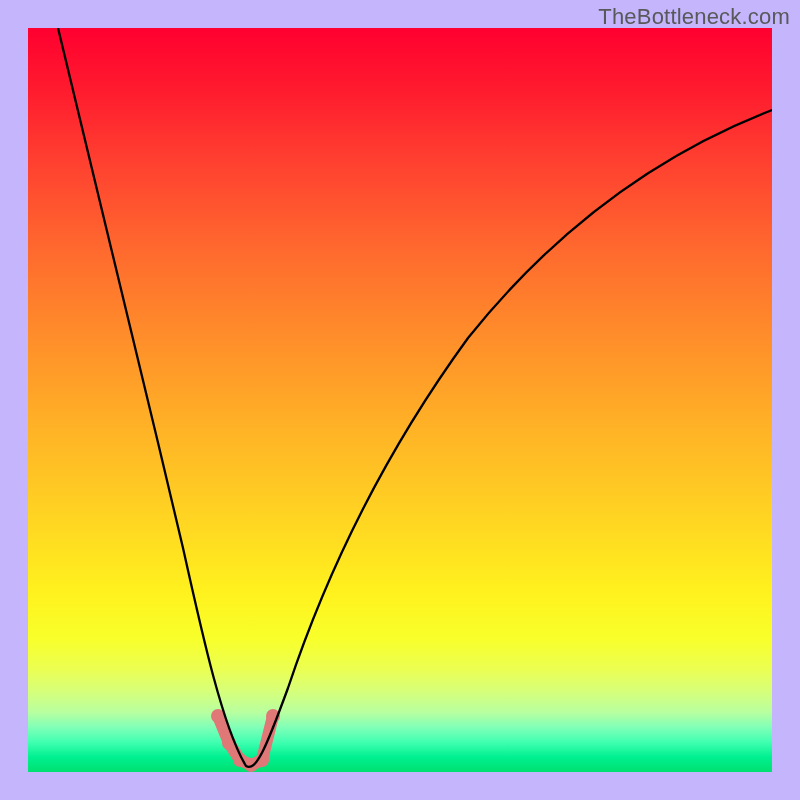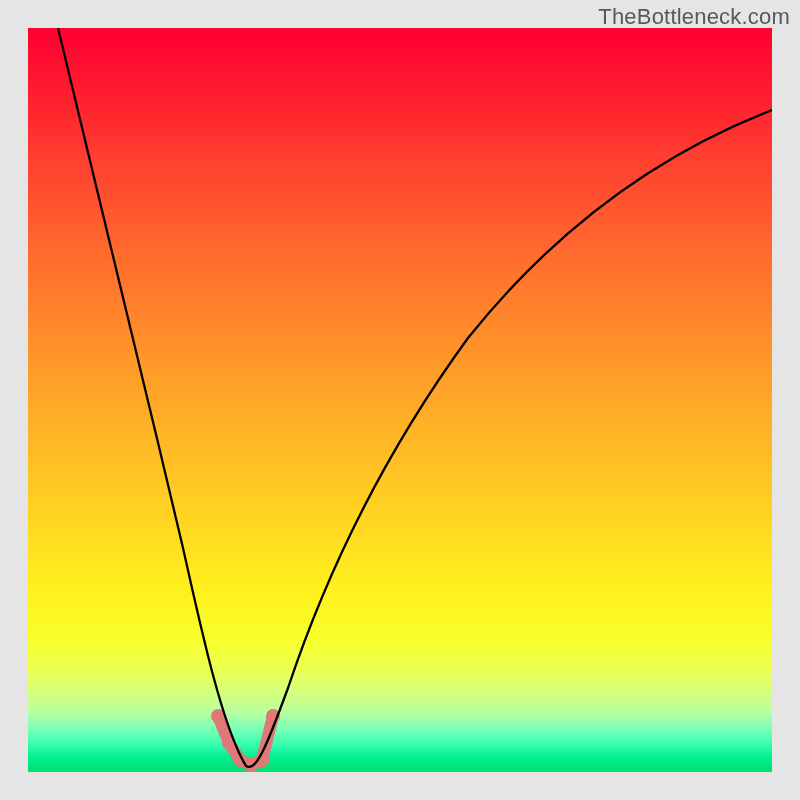--- a/index.html
+++ b/index.html
@@ -10,21 +10,21 @@
     overflow: hidden;
     background: #000;
     font-family: Arial, Helvetica, sans-serif;
   }
   .frame {
     position: absolute;
     left: 0;
     top: 0;
     width: 800px;
     height: 800px;
-    background: #e5e5e5;
+    background: #c4b5fd;
   }
   .plot-area {
     position: absolute;
     left: 28px;
     top: 28px;
     width: 744px;
     height: 744px;
     
     background: linear-gradient(to bottom,
       #ff0030 0%,

